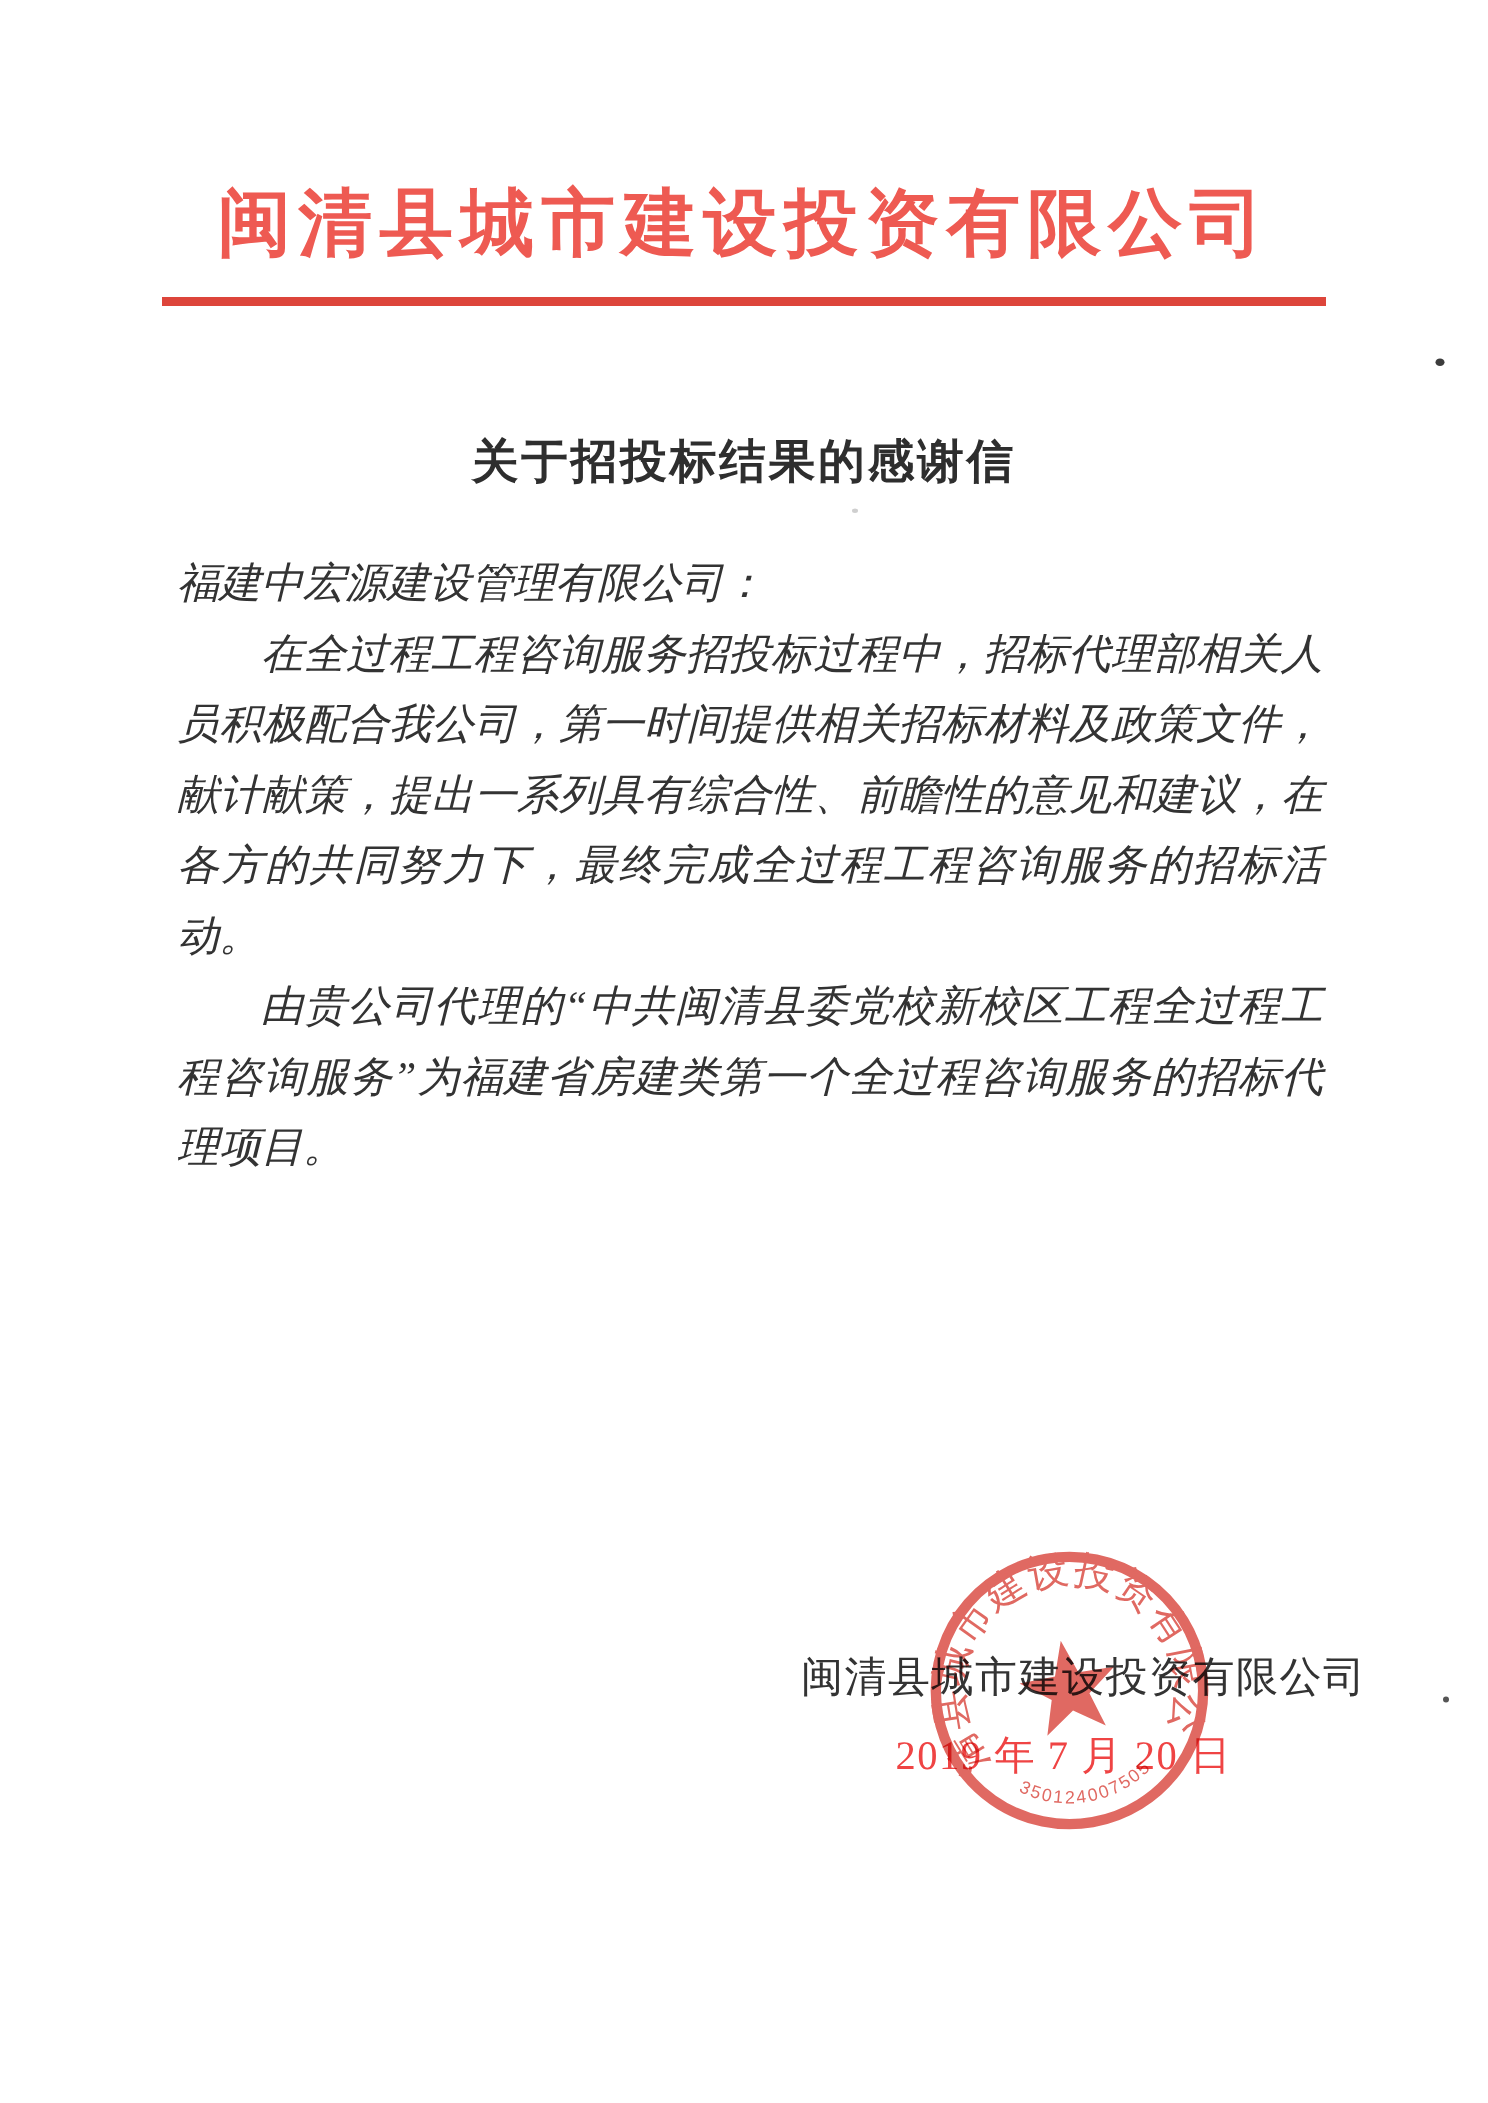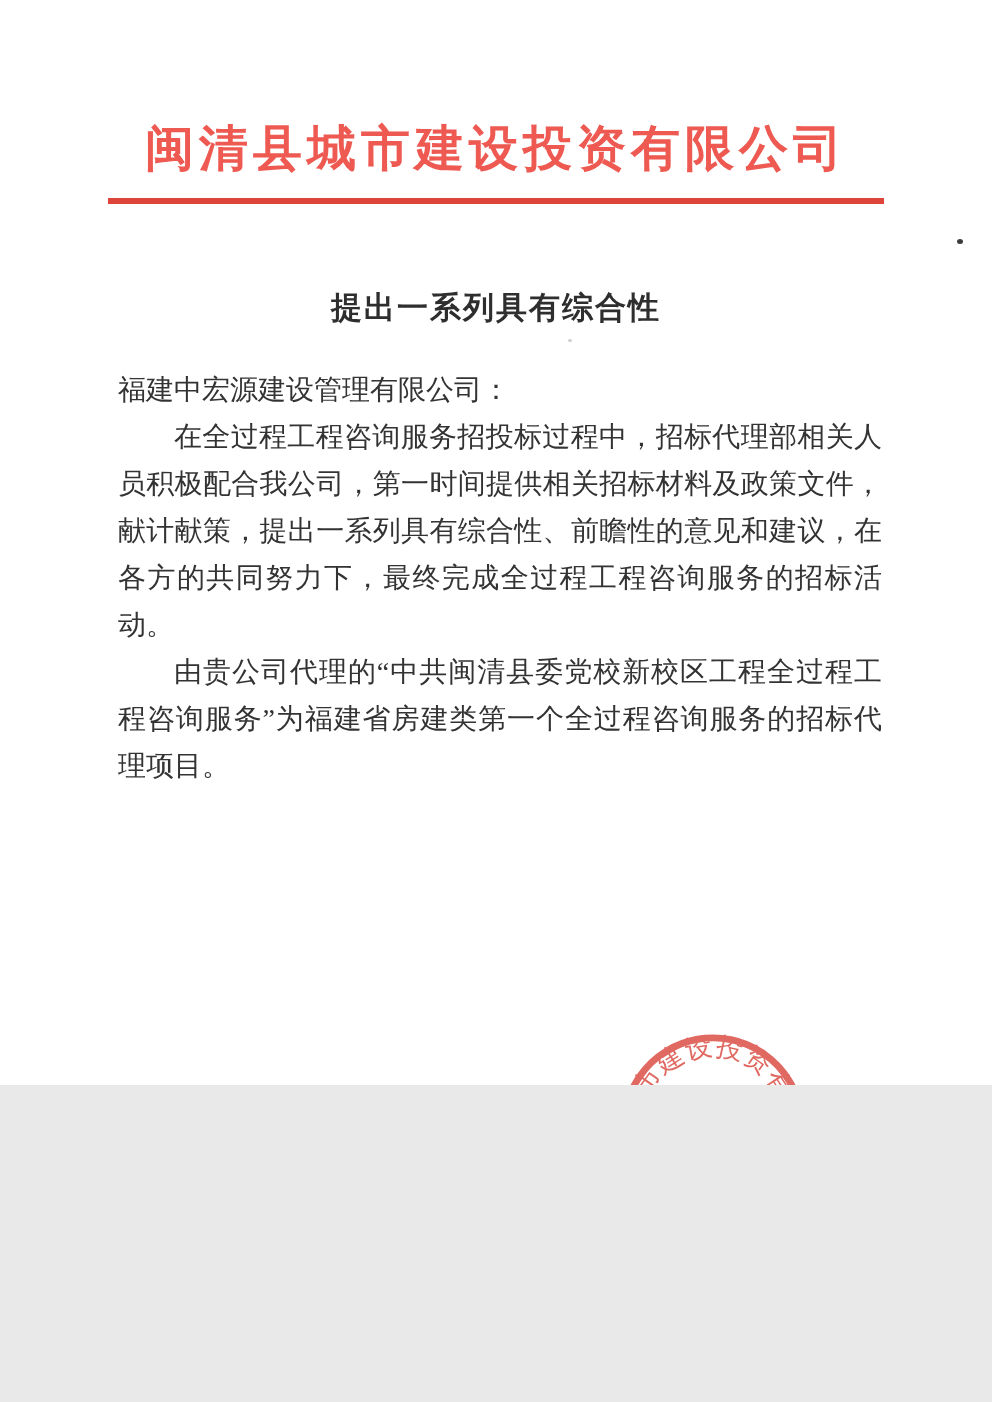--- a/index.html
+++ b/index.html
@@ -1,19 +1,19 @@
 <!DOCTYPE html>
 <html><head>
 <meta charset="utf-8">
 <style>
   html,body { margin:0; padding:0; background:#e9e9e9; }
   .page {
     position: relative;
     width: 992px;
-    height: 1085px;
+    height: 1402px;
     margin: 0 auto;
     background: #ffffff;
     font-family: "Liberation Serif", serif;
     overflow: hidden;
   }
   .letterhead {
     position: absolute;
     top: 116px;
     left: 0;
     width: 100%;
@@ -49,21 +49,21 @@
   .body-text {
     position: absolute;
     top: 366px;
     left: 118px;
     width: 764px;
     font-size: 28px;
     line-height: 47px;
     color: #333333;
     text-align: justify;
   }
-  .body-text p { margin: 0; text-indent: 2em; }
+  .body-text p { margin: 0; text-indent: 2em; font-style: italic; }
   .body-text p.salutation { text-indent: 0; }
   .sig-company {
     position: absolute;
     top: 1099px;
     left: 534px;
     font-size: 28px;
     letter-spacing: 1px;
     color: #333333;
     white-space: nowrap;
   }
@@ -93,21 +93,21 @@
 </style>
 </head>
 <body>
 
 <div class="page">
 
   <div class="letterhead">闽清县城市建设投资有限公司</div>
 
   <div class="red-rule"></div>
 
-  <div class="doc-title">提出一系列具有综合性</div>
+  <div class="doc-title">关于招投标结果的感谢信</div>
 
   <div class="body-text">
     <p class="salutation">福建中宏源建设管理有限公司：</p>
     <p>在全过程工程咨询服务招投标过程中，招标代理部相关人员积极配合我公司，第一时间提供相关招标材料及政策文件，献计献策，提出一系列具有综合性、前瞻性的意见和建议，在各方的共同努力下，最终完成全过程工程咨询服务的招标活动。</p>
     <p>由贵公司代理的“中共闽清县委党校新校区工程全过程工程咨询服务”为福建省房建类第一个全过程咨询服务的招标代理项目。</p>
   </div>
 
   <div class="sig-company">闽清县城市建设投资有限公司</div>
 
   <div class="sig-date">2019 年 7 月 20 日</div>

